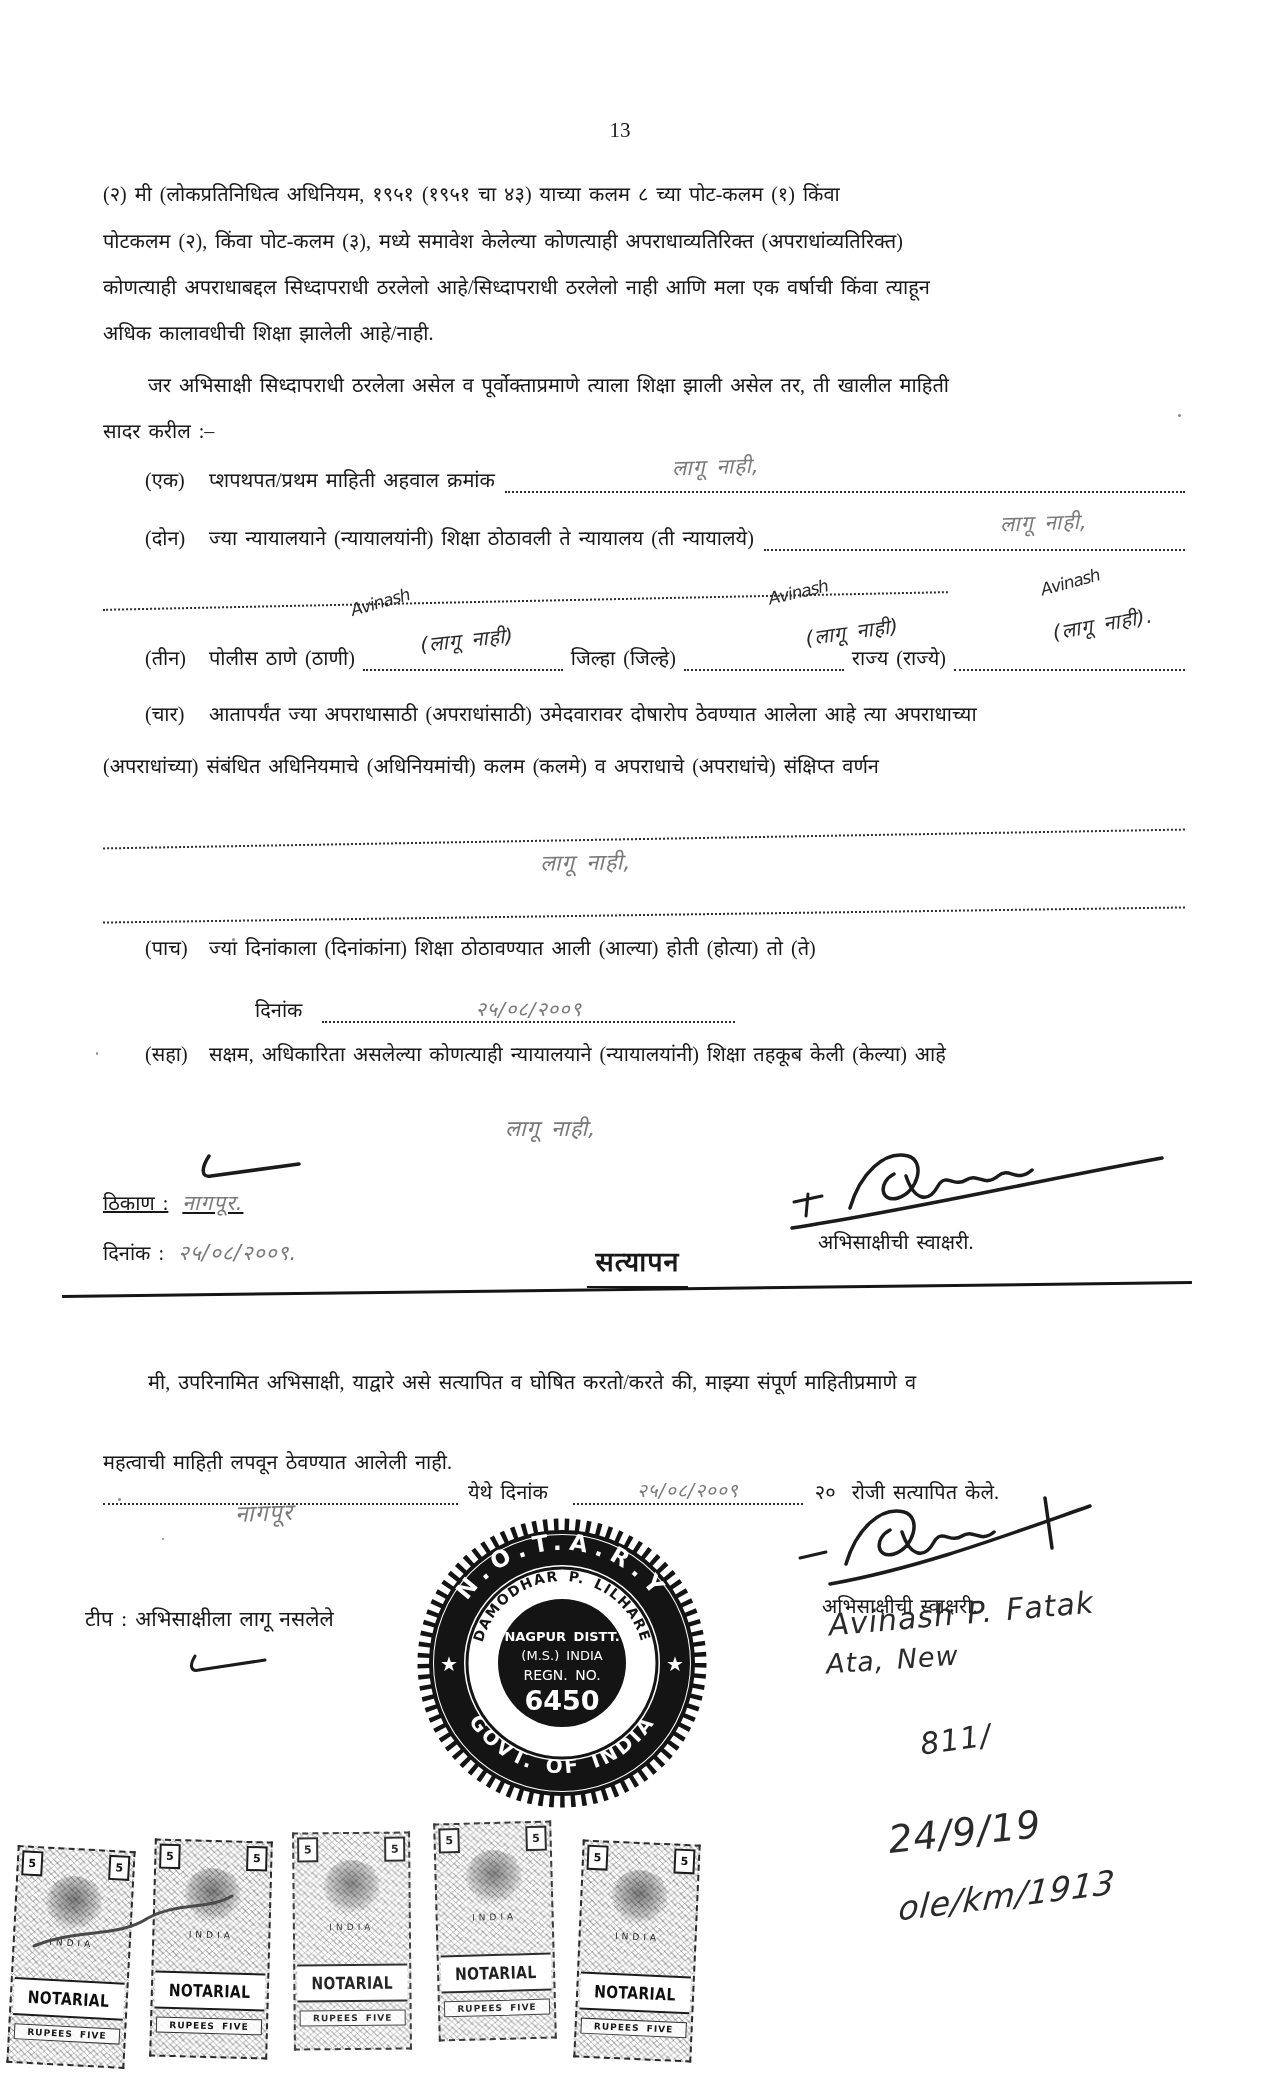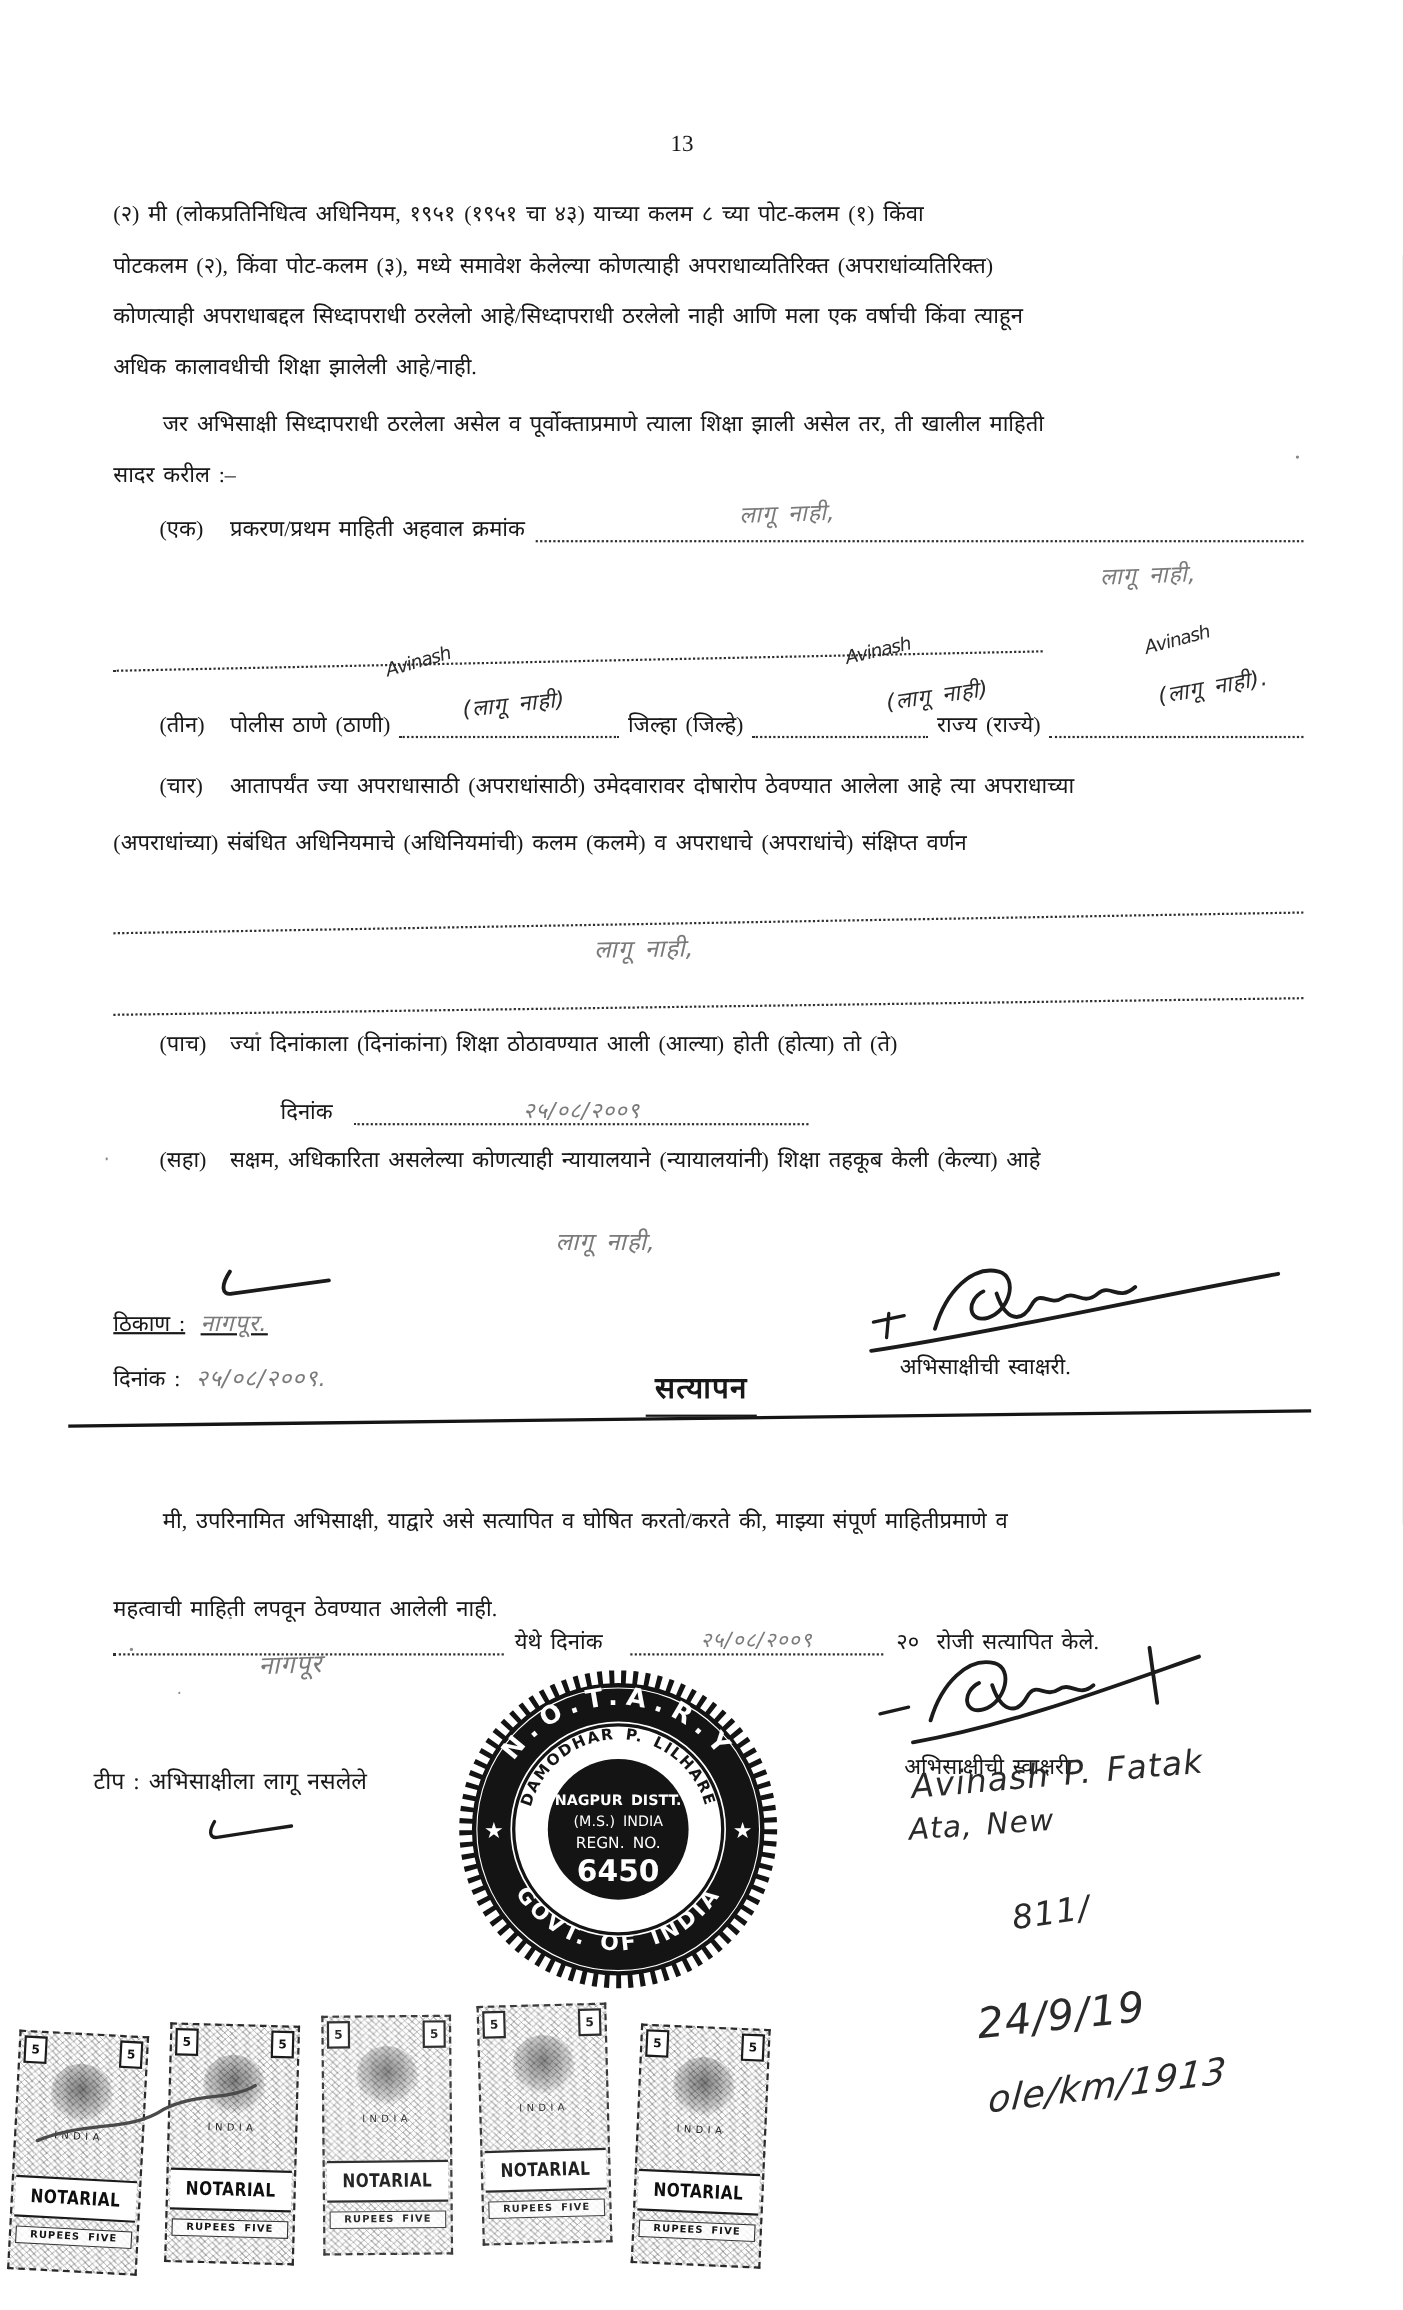--- a/index.html
+++ b/index.html
@@ -84,25 +84,30 @@
   <div class="abs" style="left:103px;top:180px;">(२)    मी (लोकप्रतिनिधित्व अधिनियम, १९५१ (१९५१ चा ४३) याच्या कलम ८ च्या पोट-कलम (१) किंवा</div>
   <div class="abs" style="left:103px;top:227px;">पोटकलम (२), किंवा पोट-कलम (३), मध्ये समावेश केलेल्या कोणत्याही अपराधाव्यतिरिक्त (अपराधांव्यतिरिक्त)</div>
   <div class="abs" style="left:103px;top:273px;">कोणत्याही अपराधाबद्दल सिध्दापराधी ठरलेलो आहे/सिध्दापराधी ठरलेलो नाही आणि मला एक वर्षाची किंवा त्याहून</div>
   <div class="abs" style="left:103px;top:319px;">अधिक कालावधीची शिक्षा झालेली आहे/नाही.</div>
 
   <div class="abs" style="left:148px;top:371px;">जर अभिसाक्षी सिध्दापराधी ठरलेला असेल व पूर्वोक्ताप्रमाणे त्याला शिक्षा झाली असेल तर, ती खालील माहिती</div>
   <div class="abs" style="left:103px;top:417px;">सादर करील :–</div>
 
   <div class="row" style="left:145px;top:466px;width:1040px;">
     <span style="width:64px;flex:none;">(एक)</span>
-    <span style="flex:none;margin-right:10px;">प्रकरण/प्रथम माहिती अहवाल क्रमांक</span>
+    <span style="flex:none;margin-right:10px;">प्शपथपत/प्रथम माहिती अहवाल क्रमांक</span>
     <span class="dots" style="flex:1;"></span>
   </div>
   <div class="overlay hw faint" style="left:672px;top:452px;font-size:21px;transform:rotate(-2deg);">लागू नाही,</div>
 
+  <div class="row" style="left:145px;top:524px;width:1040px;">
+    <span style="width:64px;flex:none;">(दोन)</span>
+    <span style="flex:none;margin-right:10px;">ज्या न्यायालयाने (न्यायालयांनी) शिक्षा ठोठावली ते न्यायालय (ती न्यायालये)</span>
+    <span class="dots" style="flex:1;"></span>
+  </div>
   <div class="overlay hw faint" style="left:1000px;top:508px;font-size:21px;transform:rotate(-2deg);">लागू नाही,</div>
   <div class="dotline" style="left:103px;top:600px;width:845px;transform:rotate(-1.2deg);"></div>
 
   <div class="row" style="left:145px;top:644px;width:1040px;">
     <span style="width:64px;flex:none;">(तीन)</span>
     <span style="flex:none;">पोलीस ठाणे (ठाणी)</span>
     <span class="dots" style="width:200px;flex:none;margin:0 8px;"></span>
     <span style="flex:none;">जिल्हा (जिल्हे)</span>
     <span class="dots" style="width:160px;flex:none;margin:0 8px;"></span>
     <span style="flex:none;">राज्य (राज्ये)</span>

